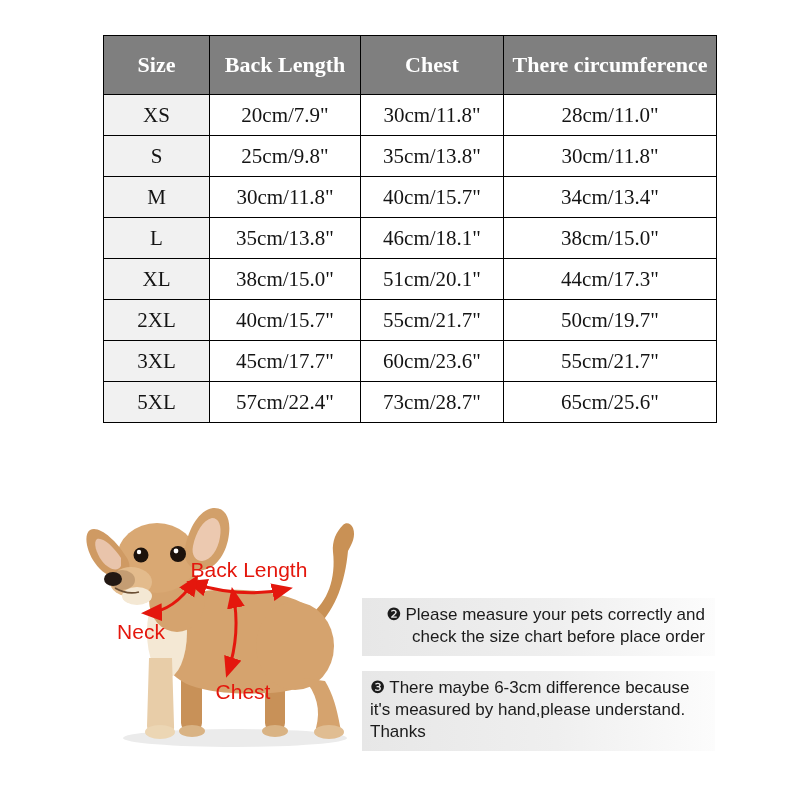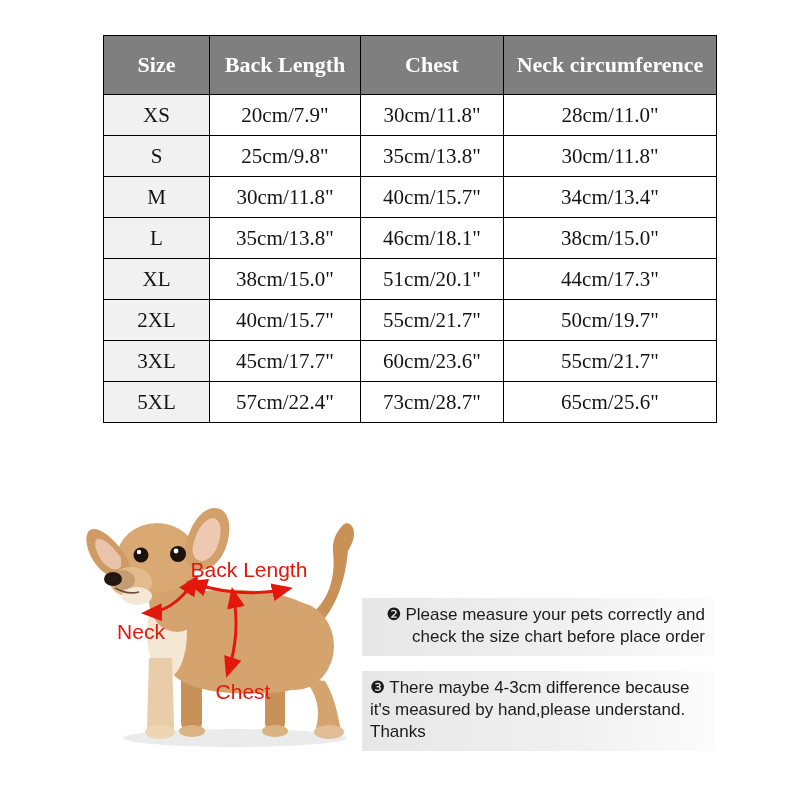--- a/index.html
+++ b/index.html
@@ -60,21 +60,21 @@
       <col style="width:106px">
         <col style="width:151px">
         <col style="width:143px">
         <col style="width:213px">
     </colgroup>
     <thead>
       <tr>
         <th>Size</th>
         <th>Back Length</th>
         <th>Chest</th>
-        <th>Neck circumference</th>
+        <th>There circumference</th>
       </tr>
     </thead>
     <tbody>
       <tr>
         <td class="size-col">XS</td>
         <td>20cm/7.9"</td>
         <td>30cm/11.8"</td>
         <td>28cm/11.0"</td>
       </tr>
       <tr>
@@ -180,18 +180,18 @@
       <text class="anno-text" x="56" y="139" text-anchor="middle">Neck</text>
       <text class="anno-text" x="158" y="199" text-anchor="middle">Chest</text>
     </g>
   </svg>
 
   <div class="note" id="note-2">
     <span class="bullet">❷</span><span class="note-text">Please measure your pets correctly and
 check the size chart before place order</span>
   </div>
   <div class="note" id="note-3">
-    <span class="bullet">❸</span><span class="note-text">There maybe 4-3cm difference because
+    <span class="bullet">❸</span><span class="note-text">There maybe 6-3cm difference because
 it's measured by hand,please understand.
 Thanks</span>
   </div>
 
 </div>
 
 </body></html>

